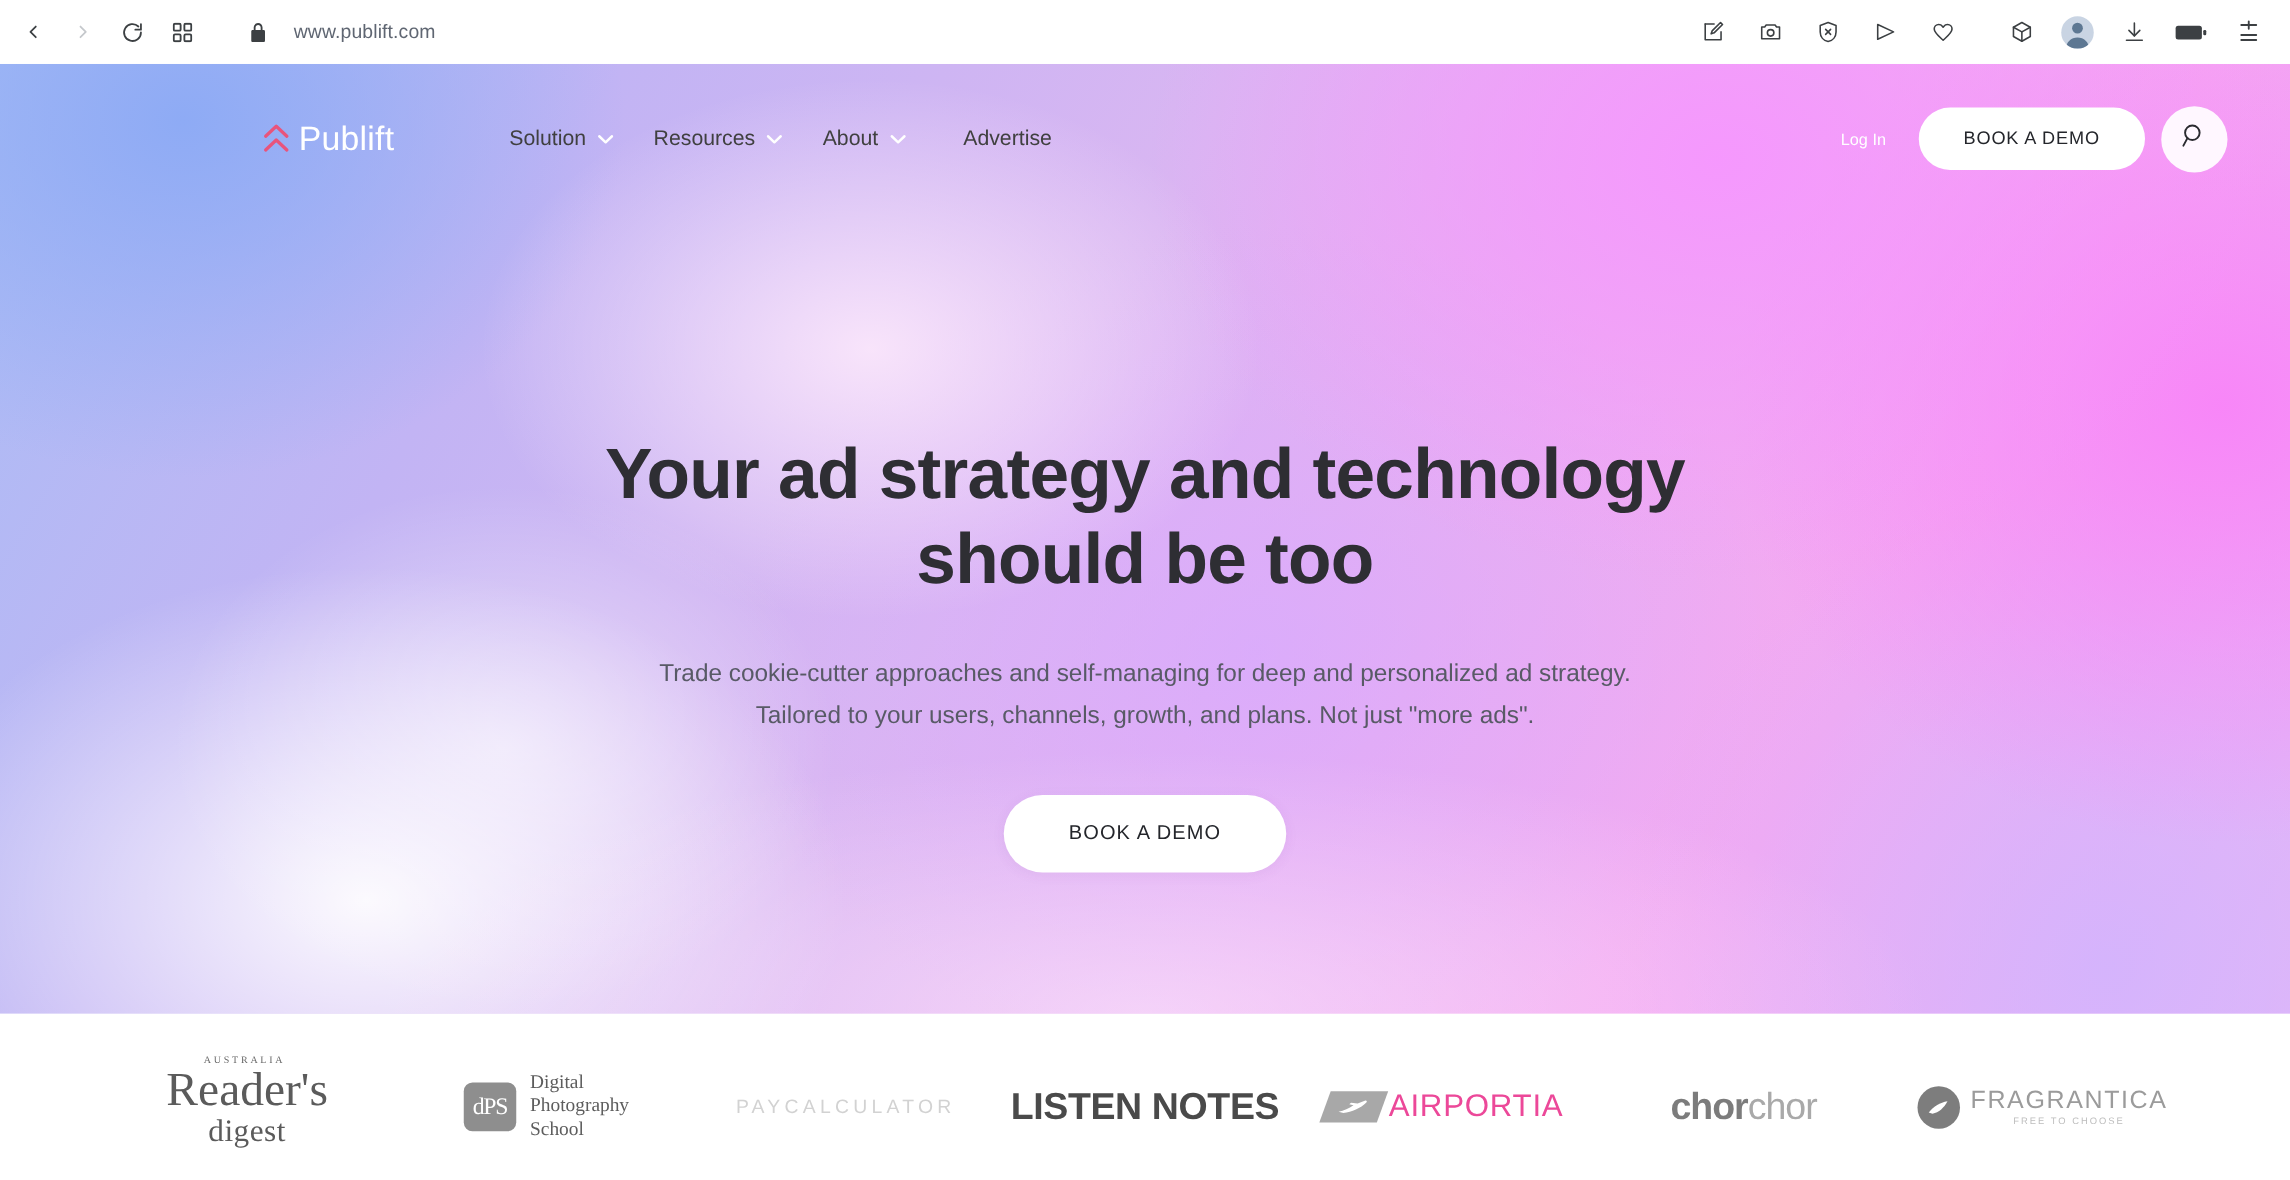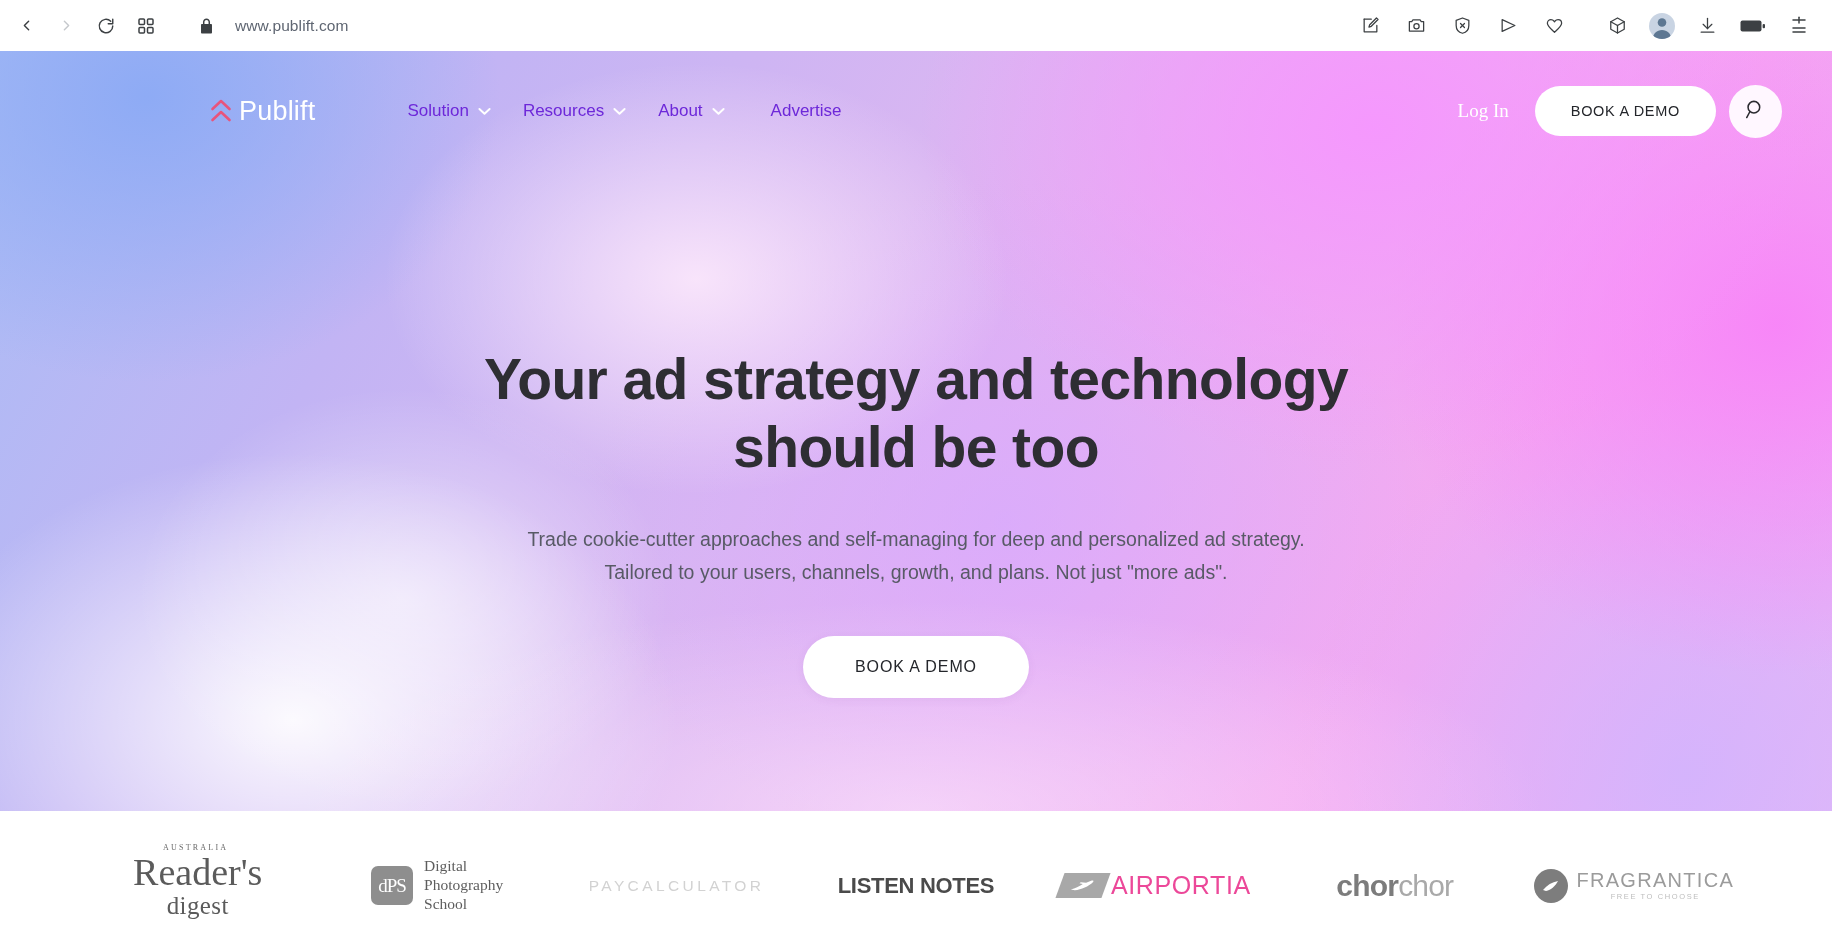--- a/index.html
+++ b/index.html
@@ -105,35 +105,34 @@
   .brand-mark { margin-right: 7px; display: flex; align-items: center; }
   .brand-name {
     font-size: 27px;
     color: #ffffff;
     font-weight: 400;
     letter-spacing: 0.2px;
   }
   .nav-links { display: flex; align-items: center; margin-left: 42px; gap: 0; }
   .nav-item {
     display: flex; align-items: center;
-    color: #6d28d9;
+    color: #404040;
     font-size: 17px;
     padding: 8px 16px;
     cursor: pointer;
     white-space: nowrap;
   }
   .nav-item .caret { margin-left: 9px; display: flex; align-items: center; }
   .nav-right { margin-left: auto; display: flex; align-items: center; }
   .login-link {
     color: #ffffff;
-    font-size: 19px;
+    font-size: 13px;
     margin-right: 26px;
     cursor: pointer;
     white-space: nowrap;
-    font-family: Liberation Serif, serif;
   }
   .btn-demo-nav {
     background: #ffffff;
     color: #24262b;
     font-size: 14.5px;
     font-weight: 500;
     letter-spacing: 0.7px;
     border: none;
     border-radius: 40px;
     padding: 17px 36px;
@@ -249,21 +248,21 @@
   
   .paycalc {
     font-size: 15.5px;
     letter-spacing: 3.4px;
     color: #d2d2d2;
     font-weight: 400;
   }
 
   
   .listen {
-    font-size: 22px;
+    font-size: 30px;
     font-weight: 700;
     letter-spacing: -0.3px;
     color: #4a4a4a;
   }
 
   
   .airp { display: flex; align-items: center; }
   .airp-mark {
     width: 46px; height: 25px;
     background: #a8a8a8;

